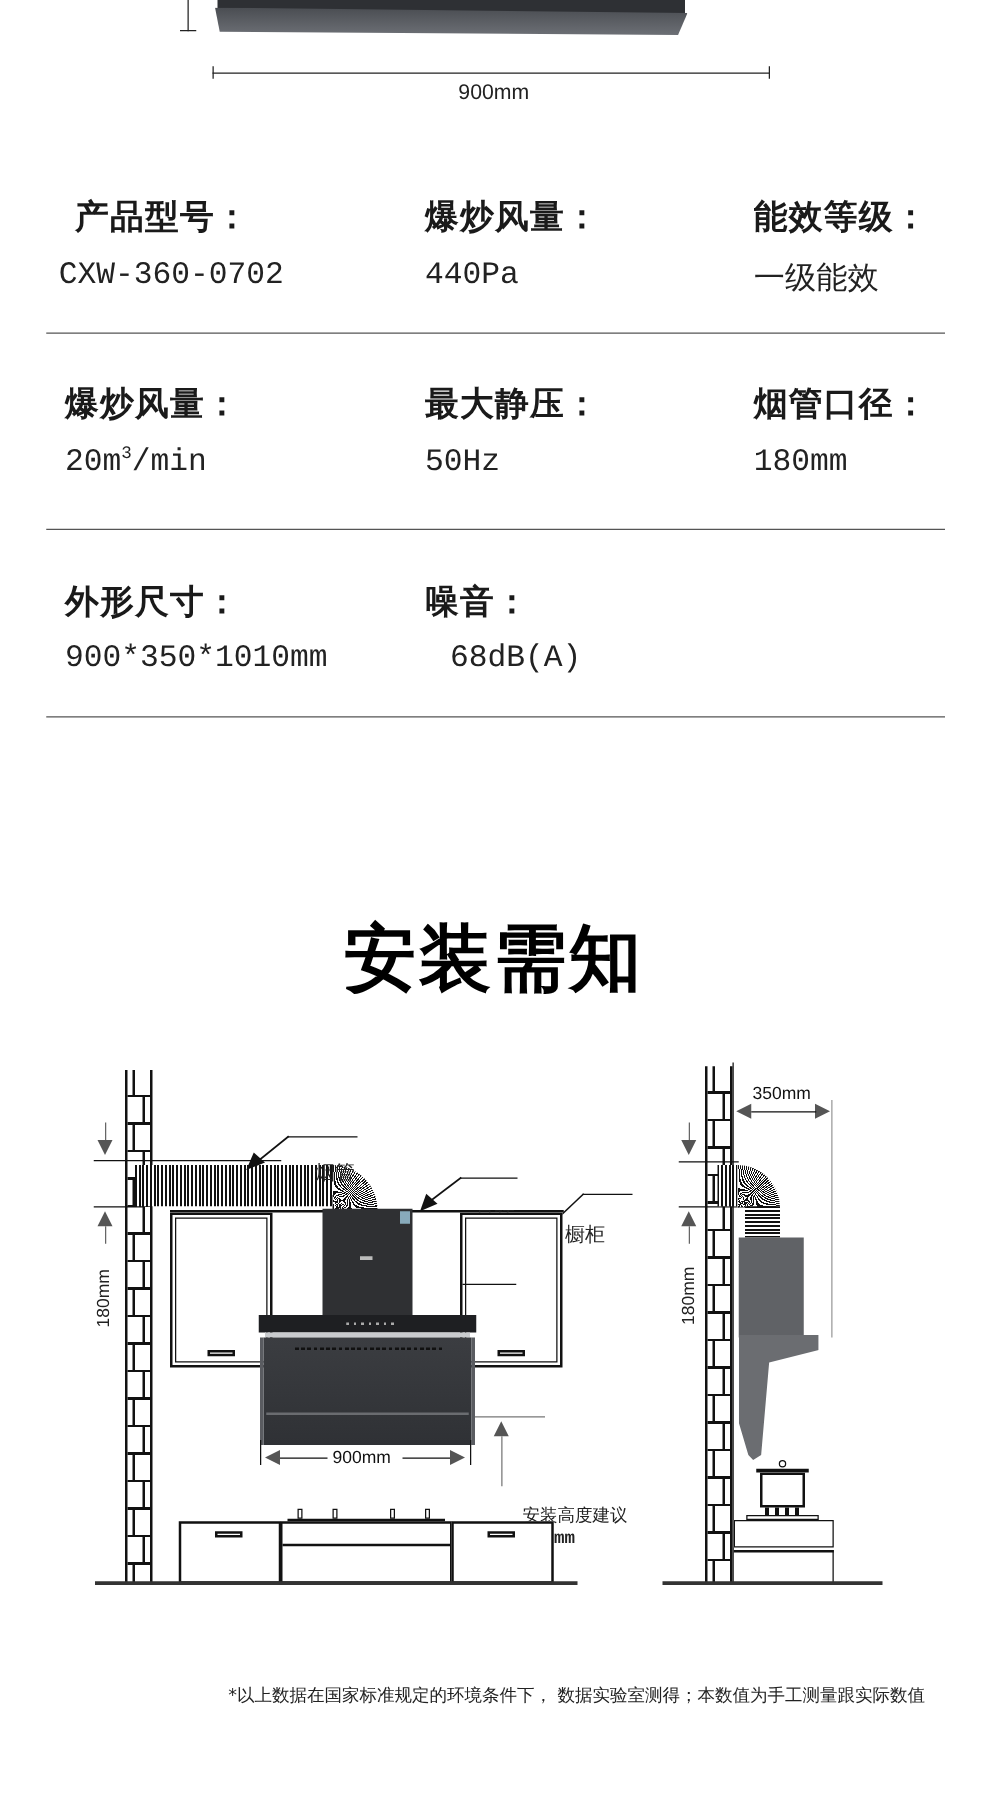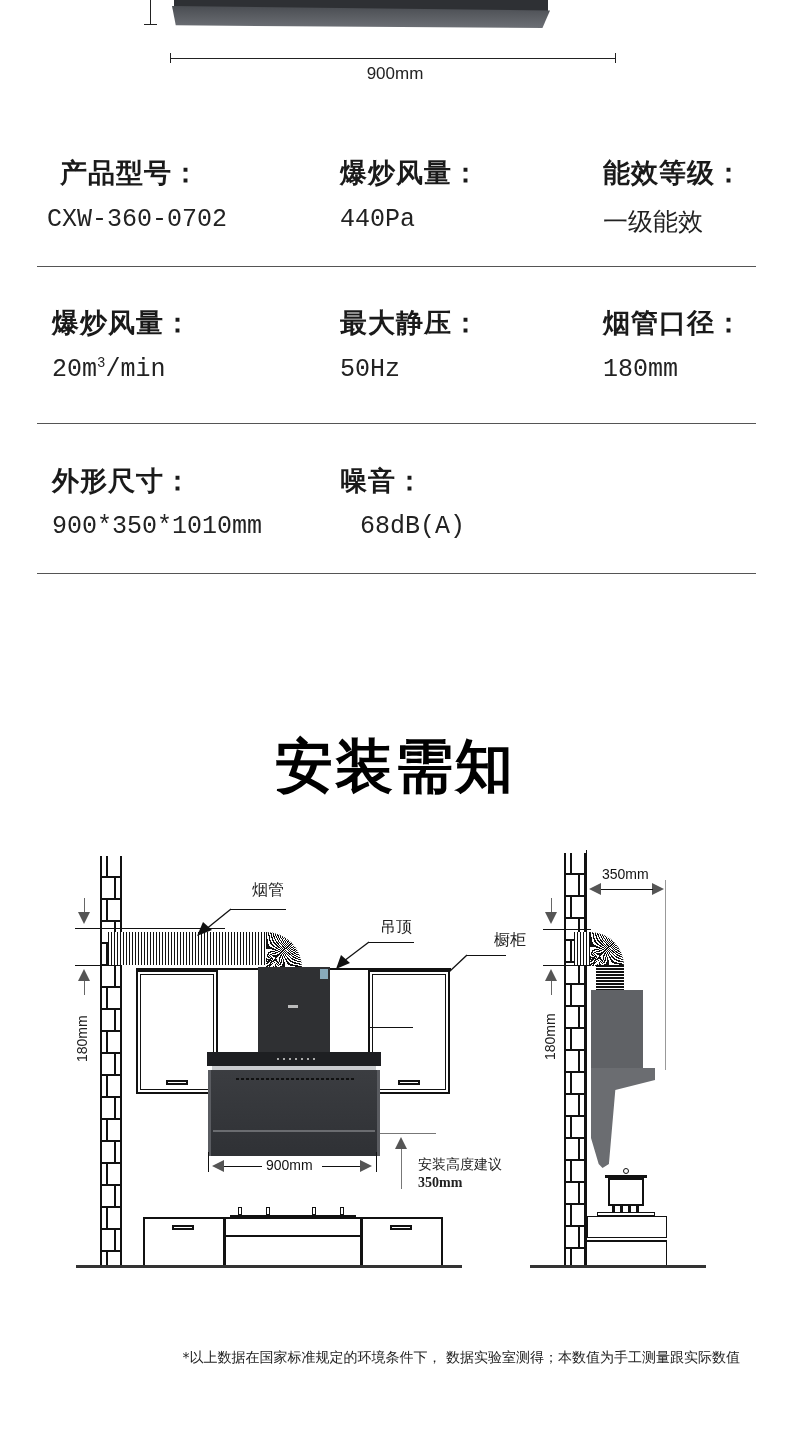--- a/index.html
+++ b/index.html
@@ -42,21 +42,21 @@
   .cab { border:2px solid #111; background:#fff; }
   .cab-inner { border:2px solid #111; }
   .handle { border:2px solid #111; height:5px; background:#fff; }
   .hood-chimney { background:#2f3033; }
   .hood-panel { background:#1e1f22; }
   .hood-body { background:linear-gradient(180deg,#3b3d41,#2f3135); border-left:3px solid #5a5c61; border-right:3px solid #5a5c61; }
   .arrow-tri-down { width:0; height:0; border-left:6px solid transparent; border-right:6px solid transparent; border-top:12px solid #555; }
   .arrow-tri-up { width:0; height:0; border-left:6px solid transparent; border-right:6px solid transparent; border-bottom:12px solid #555; }
   .arrow-tri-left { width:0; height:0; border-top:6px solid transparent; border-bottom:6px solid transparent; border-right:12px solid #555; }
   .arrow-tri-right { width:0; height:0; border-top:6px solid transparent; border-bottom:6px solid transparent; border-left:12px solid #555; }
-  .callout { font-size:16px; color:#222; white-space:nowrap; font-family:Liberation Serif, serif; }
+  .callout { font-size:16px; color:#222; white-space:nowrap; font-family:Liberation Mono, monospace;margin-top:48px; }
   .vtext { font-size:14px; color:#222; transform:rotate(-90deg); transform-origin:left top; white-space:nowrap; font-family:"Liberation Sans", sans-serif; }
   .diag-dim { font-size:14px; color:#111; white-space:nowrap; font-family:"Liberation Sans", sans-serif; }
   .floor { background:#333; height:3px; }
 
   .footnote { left:60px; width:680px; font-size:14px; color:#222; line-height:26px; font-family:"DejaVu Sans", sans-serif; }
 </style>
 </head>
 <body>
 
 <div class="abs hood-top-body"></div>
@@ -127,21 +127,21 @@
 
   <div class="abs hline" style="left:136px;top:968px;width:315px;height:2px;"></div>
 
   <div class="abs callout" style="left:380px;top:917px;">吊顶</div>
   <div class="abs hline" style="left:368px;top:942px;width:46px;"></div>
   <svg class="abs" style="left:334px;top:941px;" width="38" height="30">
     <line x1="35" y1="1" x2="10" y2="20" stroke="#111" stroke-width="1.3"></line>
     <polygon points="2,28 7,14 16,22" fill="#111"></polygon>
   </svg>
 
-  <div class="abs callout" style="left:494px;top:930px;">橱柜</div>
+  <div class="abs callout" style="left:452px;top:930px;">橱柜</div>
   <div class="abs hline" style="left:466px;top:955px;width:40px;"></div>
   <svg class="abs" style="left:418px;top:954px;" width="52" height="46">
     <line x1="49" y1="1" x2="14" y2="34" stroke="#111" stroke-width="1.3"></line>
     <polygon points="2,44 8,28 20,38" fill="#111"></polygon>
   </svg>
 
   <div class="abs cab" style="left:136px;top:970px;width:82px;height:124px;">
     <div class="abs cab-inner" style="left:2px;top:2px;right:2px;bottom:2px;border-width:1px;"></div>
   </div>
   <div class="abs handle" style="left:166px;top:1080px;width:22px;"></div>

